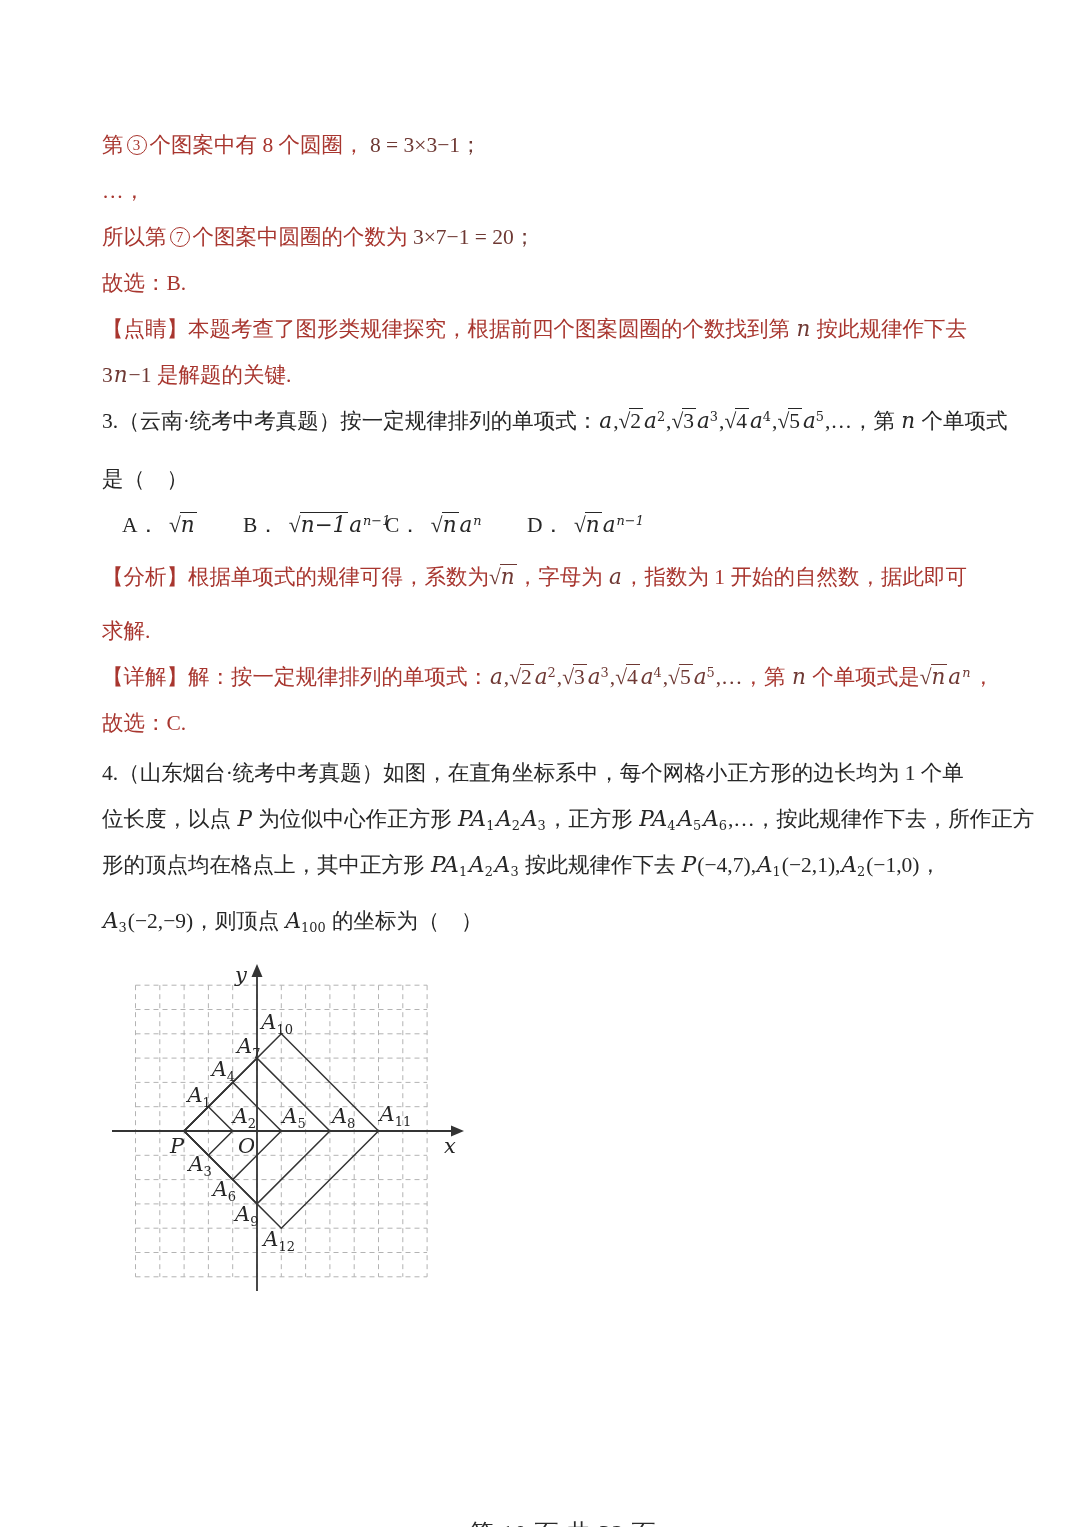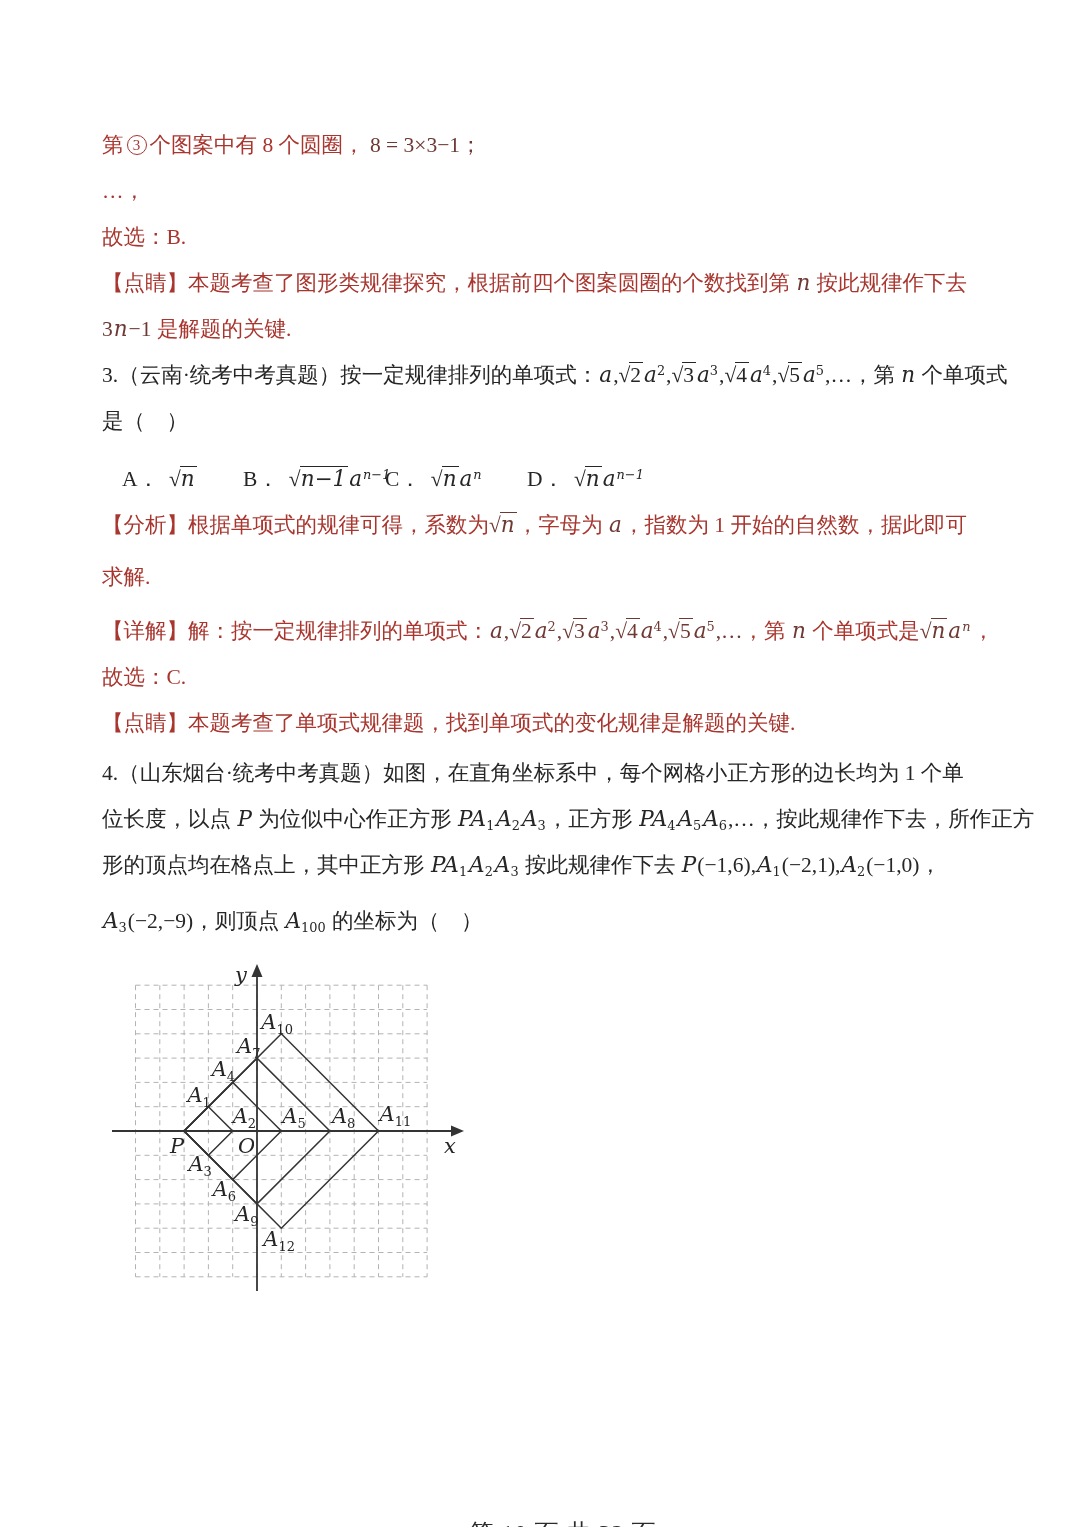--- a/index.html
+++ b/index.html
@@ -42,34 +42,34 @@
   .figure svg{display:block;}
   .footer{margin-top:auto;text-align:center;font-size:24px;color:#2b2b2b;letter-spacing:1px;}
 </style>
 </head>
 <body>
 
 <div class="page">
   <div id="doc">
       <div class="line red"><span>第</span><span class="circ">3</span><span>个图案中有 8 个圆圈，</span><span class="fm"> 8 = 3×3−1；</span></div>
       <div class="line red"><span>…，</span></div>
+      <div class="line red"><span>所以第</span><span class="circ">7</span><span>个图案中圆圈的个数为</span><span class="fm"> 3×7−1 = 20；</span></div>
       <div class="line red"><span>故选：B.</span></div>
       <div class="line red"><span>【点睛】本题考查了图形类规律探究，根据前四个图案圆圈的个数找到第 </span><span class="it fm">n</span><span> 按此规律作下去</span></div>
       <div class="line red"><span class="fm">3</span><span class="it fm">n</span><span class="fm">−1</span><span> 是解题的关键.</span></div>
       <div class="line black"><span>3.（云南·统考中考真题）按一定规律排列的单项式：</span><span class="it">a</span><span>,</span><span class="sqrt"><span class="sg">√</span><span class="rd">2</span></span><span class="it">a<sup>2</sup></span><span>,</span><span class="sqrt"><span class="sg">√</span><span class="rd">3</span></span><span class="it">a<sup>3</sup></span><span>,</span><span class="sqrt"><span class="sg">√</span><span class="rd">4</span></span><span class="it">a<sup>4</sup></span><span>,</span><span class="sqrt"><span class="sg">√</span><span class="rd">5</span></span><span class="it">a<sup>5</sup></span><span>,…，</span><span>第 </span><span class="it">n</span><span> 个单项式</span></div>
       <div class="line black"><span>是（　）</span></div>
       <div class="line black"><span class="opt opt-1"><span class="lab">A．</span><span class="sqrt"><span class="sg">√</span><span class="rd it">n</span></span></span><span class="opt opt-2"><span class="lab">B．</span><span class="sqrt"><span class="sg">√</span><span class="rd it">n−1</span></span><span class="it">a<sup class="it">n−1</sup></span></span><span class="opt opt-3"><span class="lab">C．</span><span class="sqrt"><span class="sg">√</span><span class="rd it">n</span></span><span class="it">a<sup class="it">n</sup></span></span><span class="opt opt-4"><span class="lab">D．</span><span class="sqrt"><span class="sg">√</span><span class="rd it">n</span></span><span class="it">a<sup class="it">n−1</sup></span></span></div>
       <div class="line red"><span>【分析】根据单项式的规律可得，系数为</span><span class="sqrt fm"><span class="sg">√</span><span class="rd it">n</span></span><span>，字母为 </span><span class="it fm">a</span><span>，指数为 1 开始的自然数，据此即可</span></div>
       <div class="line red"><span>求解.</span></div>
       <div class="line red"><span>【详解】解：按一定规律排列的单项式：</span><span class="it fm">a</span><span class="fm">,</span><span class="sqrt fm"><span class="sg">√</span><span class="rd">2</span></span><span class="it fm">a<sup>2</sup></span><span class="fm">,</span><span class="sqrt fm"><span class="sg">√</span><span class="rd">3</span></span><span class="it fm">a<sup>3</sup></span><span class="fm">,</span><span class="sqrt fm"><span class="sg">√</span><span class="rd">4</span></span><span class="it fm">a<sup>4</sup></span><span class="fm">,</span><span class="sqrt fm"><span class="sg">√</span><span class="rd">5</span></span><span class="it fm">a<sup>5</sup></span><span class="fm">,…</span><span>，第 </span><span class="it fm">n</span><span> 个单项式是</span><span class="sqrt fm"><span class="sg">√</span><span class="rd it">n</span></span><span class="it fm">a<sup class="it">n</sup></span><span>，</span></div>
       <div class="line red"><span>故选：C.</span></div>
-      <div class="line red"><span>【点睛】本题考查了单项式规律题，找到单项式的变化规律是解题的关键.</span></div>
       <div class="line black"><span>4.（山东烟台·统考中考真题）如图，在直角坐标系中，每个网格小正方形的边长均为 1 个单</span></div>
       <div class="line black"><span>位长度，以点 </span><span class="it">P</span><span> 为位似中心作正方形 </span><span class="it">PA<sub>1</sub></span><span class="it">A<sub>2</sub></span><span class="it">A<sub>3</sub></span><span>，正方形 </span><span class="it">PA<sub>4</sub></span><span class="it">A<sub>5</sub></span><span class="it">A<sub>6</sub></span><span>,…，按此规律作下去，所作正方</span></div>
-      <div class="line black"><span>形的顶点均在格点上，其中正方形 </span><span class="it">PA<sub>1</sub></span><span class="it">A<sub>2</sub></span><span class="it">A<sub>3</sub></span><span> 按此规律作下去 </span><span class="it">P</span><span>(−1,6)</span><span>,</span><span class="it">A<sub>1</sub></span><span>(−2,1)</span><span>,</span><span class="it">A<sub>2</sub></span><span>(−1,0)</span><span>，</span></div>
+      <div class="line black"><span>形的顶点均在格点上，其中正方形 </span><span class="it">PA<sub>1</sub></span><span class="it">A<sub>2</sub></span><span class="it">A<sub>3</sub></span><span> 按此规律作下去 </span><span class="it">P</span><span>(−4,7)</span><span>,</span><span class="it">A<sub>1</sub></span><span>(−2,1)</span><span>,</span><span class="it">A<sub>2</sub></span><span>(−1,0)</span><span>，</span></div>
       <div class="line black"><span class="it">A<sub>3</sub></span><span>(−2,−9)</span><span>，则顶点 </span><span class="it">A<sub>100</sub></span><span> 的坐标为（　）</span></div>
     </div>
   <div class="figure">
     <svg id="fig" width="372" height="348" viewBox="0 0 372 348">
         <g stroke="#b3b3b3" stroke-width="1" stroke-dasharray="5 4">
           <line x1="29.5" y1="27.19999999999999" x2="29.5" y2="318.8"></line>
           <line x1="53.8" y1="27.19999999999999" x2="53.8" y2="318.8"></line>
           <line x1="78.1" y1="27.19999999999999" x2="78.1" y2="318.8"></line>
           <line x1="102.4" y1="27.19999999999999" x2="102.4" y2="318.8"></line>
           <line x1="126.7" y1="27.19999999999999" x2="126.7" y2="318.8"></line>

